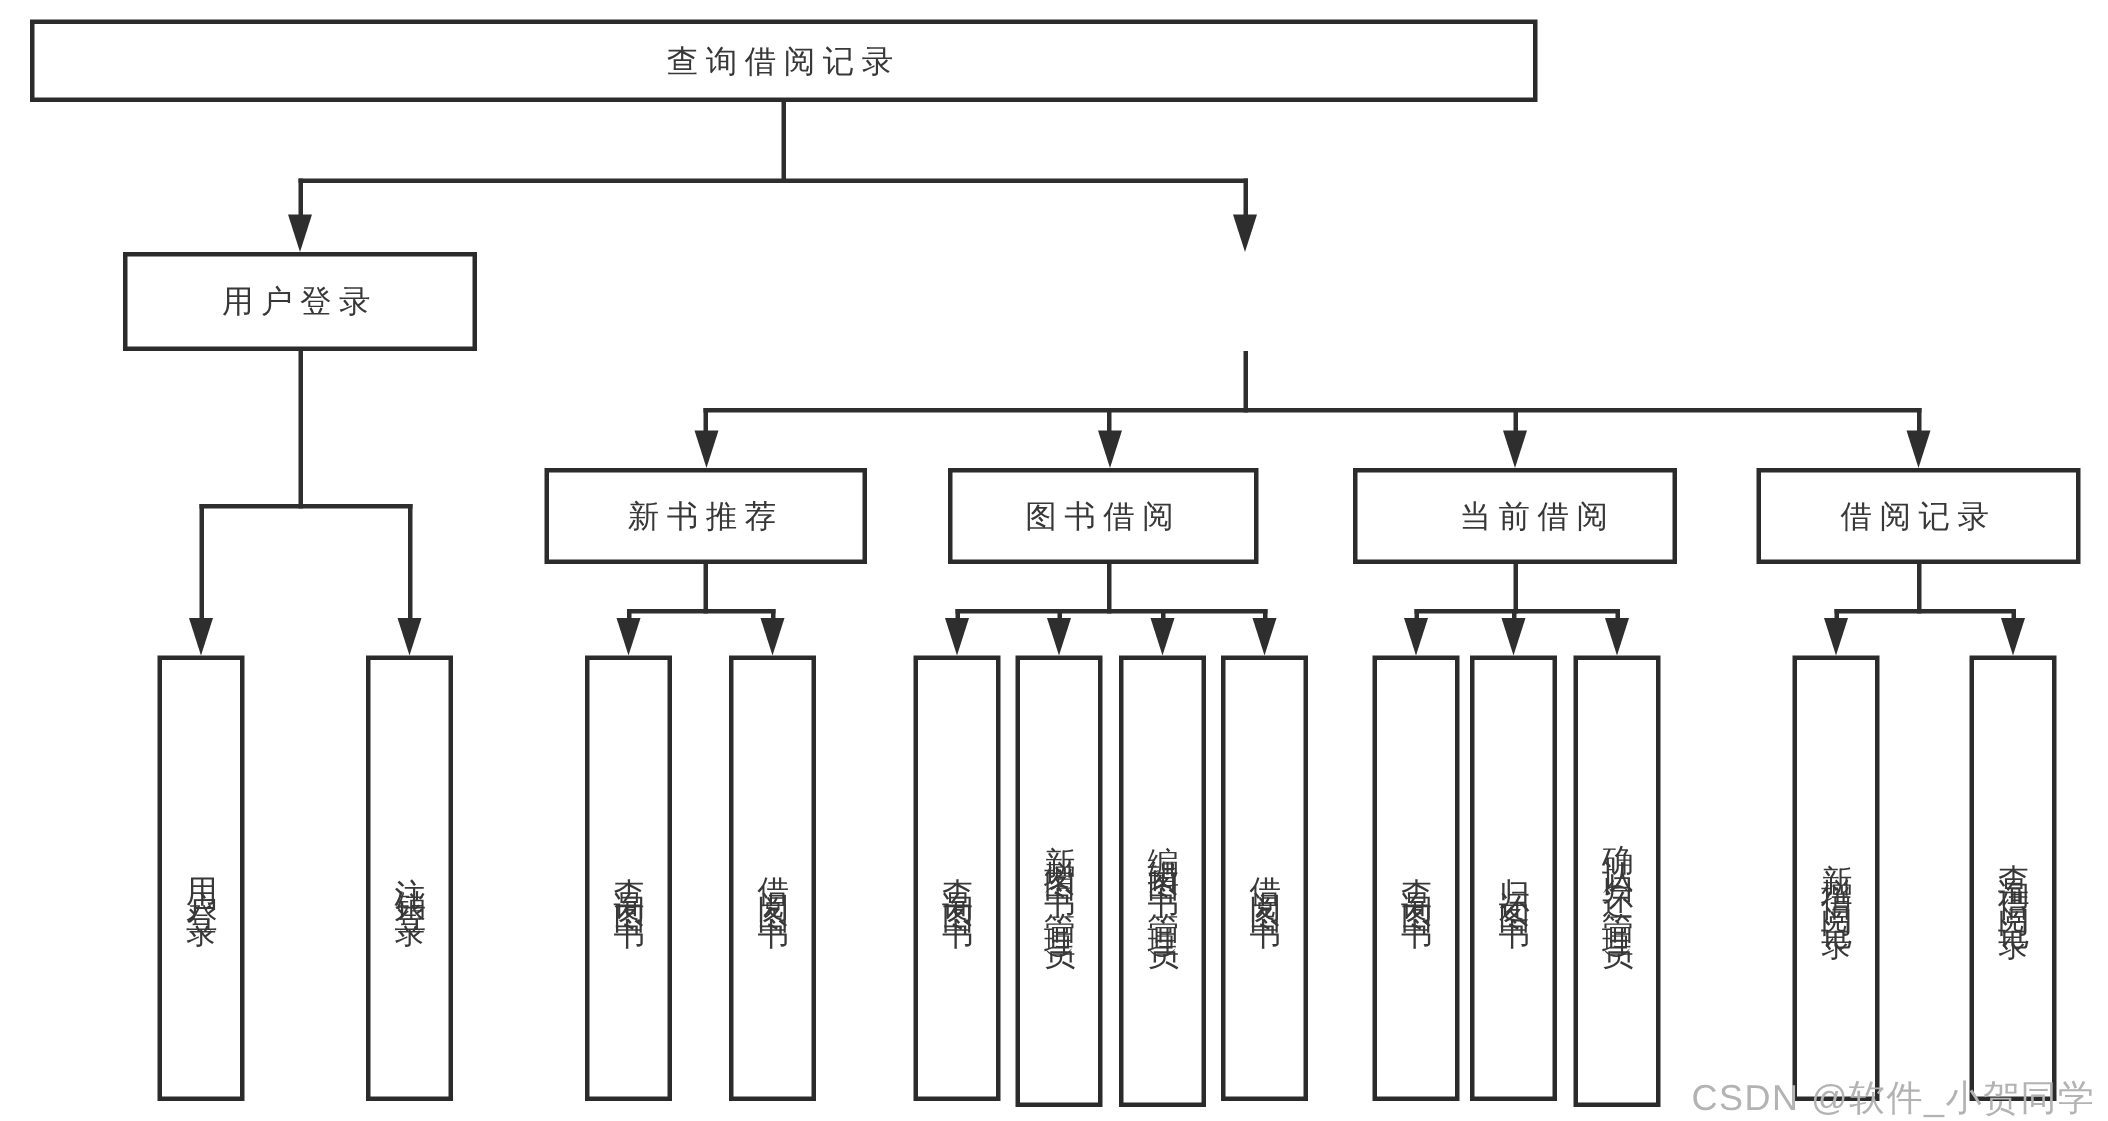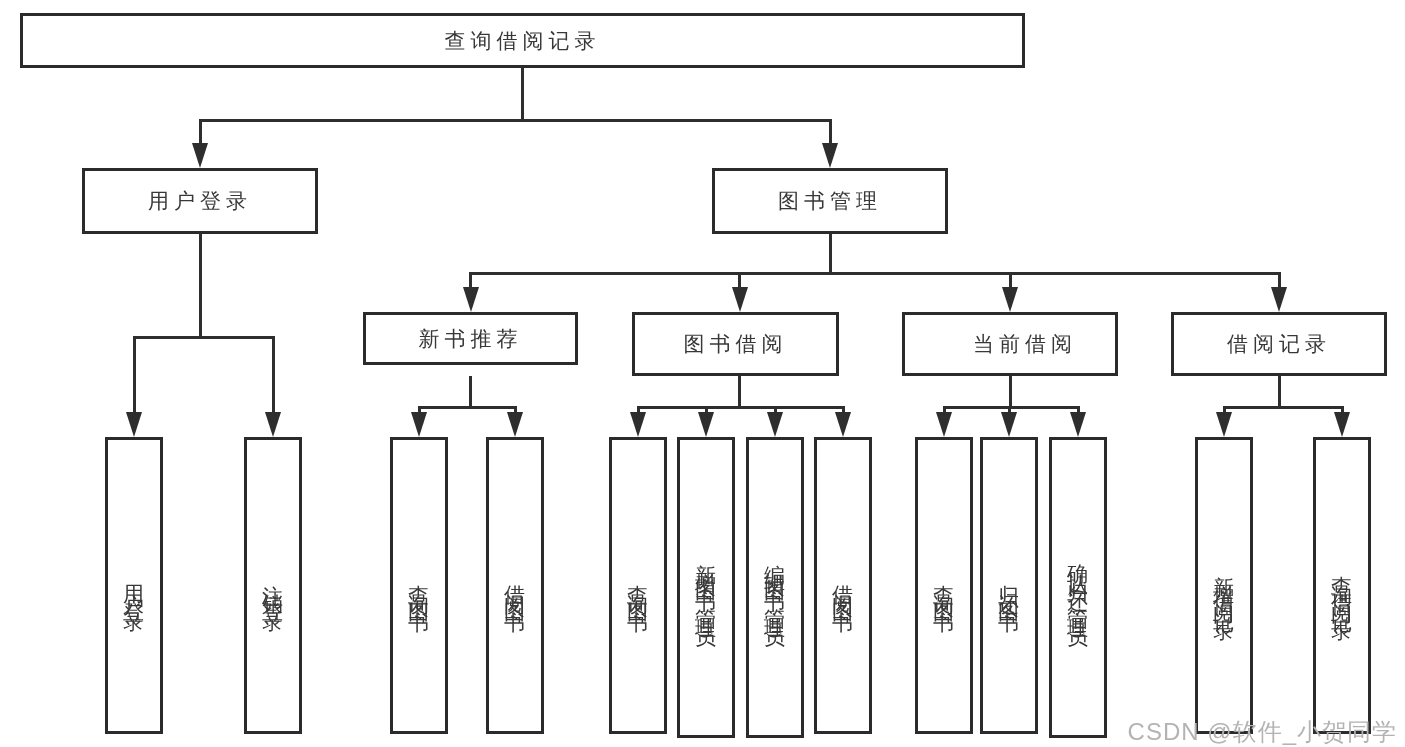--- a/index.html
+++ b/index.html
@@ -59,22 +59,21 @@
     white-space: nowrap;
   }
 </style>
 </head>
 <body>
 
 <div id="canvas">
   <div class="watermark">CSDN @软件_小贺同学</div>
 <div class="node" style="left: 20px; top: 13px; width: 1005px; height: 55px;">查询借阅记录</div>
     <div class="node" style="left: 82px; top: 168px; width: 236px; height: 66px;">用户登录</div>
-    <div class="node" style="left: 712px; top: 168px; width: 236px; height: 66px;">图书管理</div>
-    <div class="node" style="left: 363px; top: 312px; width: 215px; height: 53px;">新书推荐</div>
+    <div class="node" style="left: 363px; top: 312px; width: 215px; height: 64px;">新书推荐</div>
     <div class="node" style="left: 632px; top: 312px; width: 207px; height: 64px;">图书借阅</div>
     <div class="node" style="left: 902px; top: 312px; width: 216px; height: 64px; padding-left: 30px;">当前借阅</div>
     <div class="node" style="left: 1171px; top: 312px; width: 216px; height: 64px;">借阅记录</div>
     <div class="node v" style="left: 105px; top: 437px; width: 58px; height: 297px;">用户登录</div>
     <div class="node v" style="left: 244px; top: 437px; width: 58px; height: 297px;">注销登录</div>
     <div class="node v" style="left: 390px; top: 437px; width: 58px; height: 297px;">查询图书</div>
     <div class="node v" style="left: 486px; top: 437px; width: 58px; height: 297px;">借阅图书</div>
     <div class="node v" style="left: 609px; top: 437px; width: 58px; height: 297px;">查询图书</div>
     <div class="node v" style="left: 677px; top: 437px; width: 58px; height: 301px;">新增图书（管理员）</div>
     <div class="node v" style="left: 746px; top: 437px; width: 58px; height: 301px;">编辑图书（管理员）</div>

